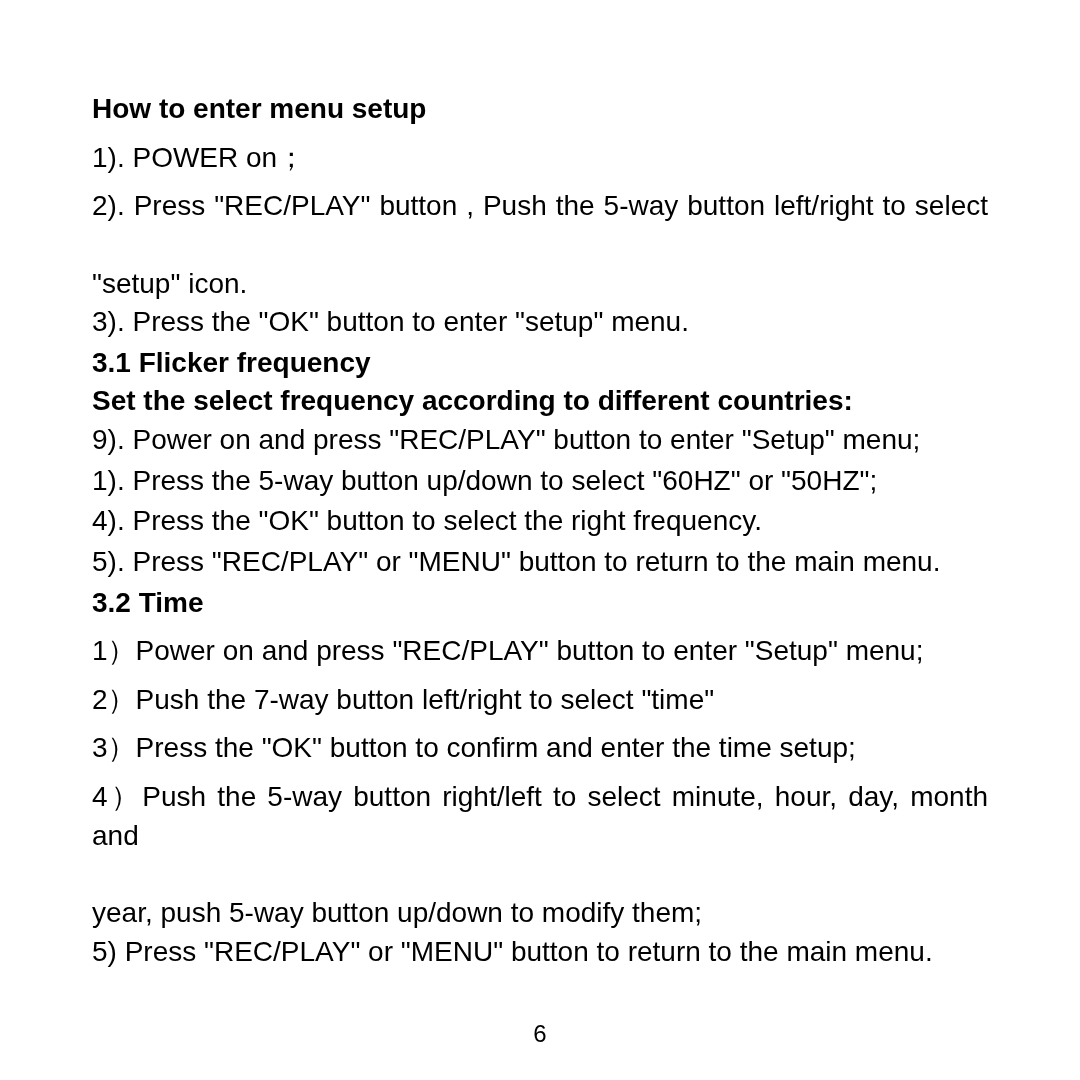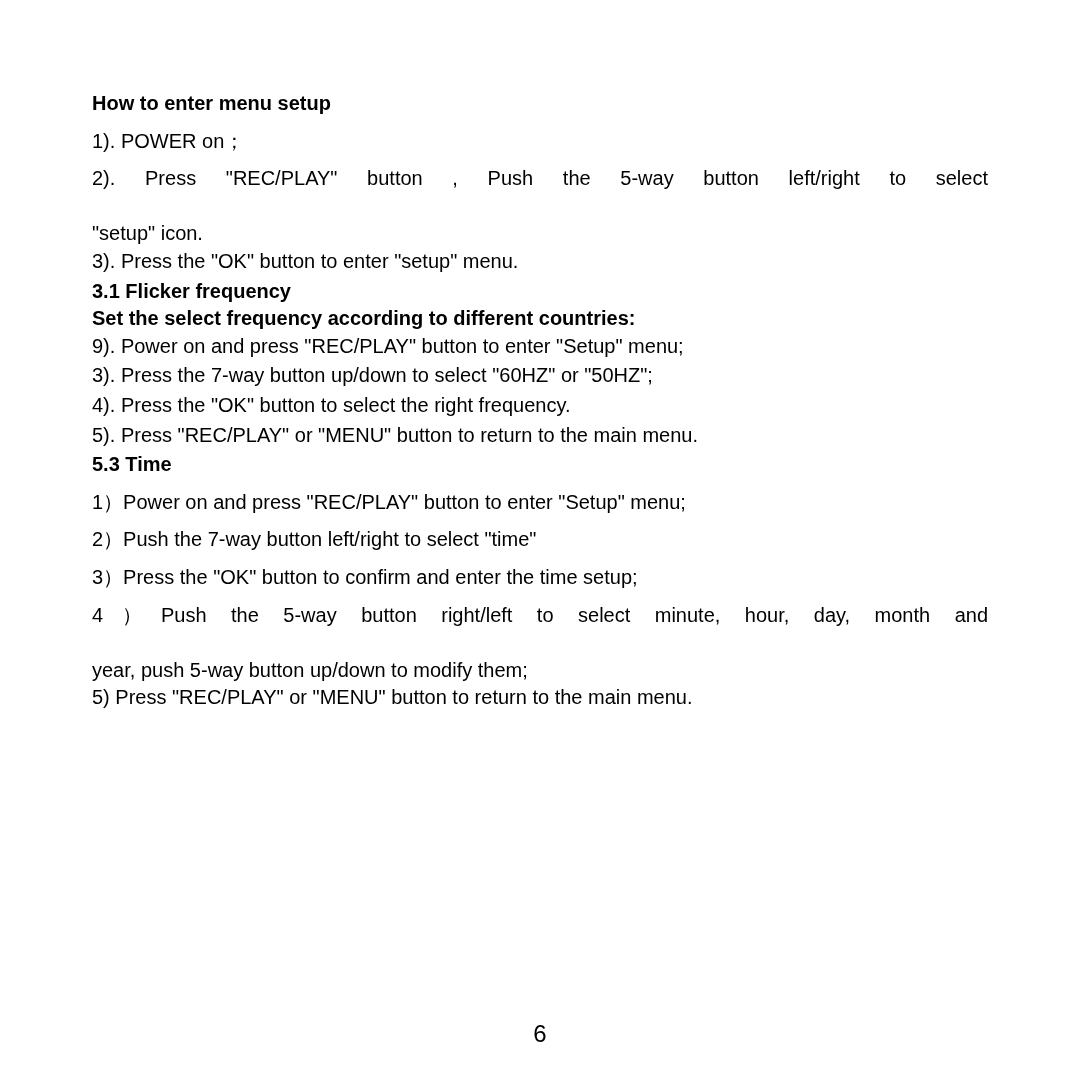--- a/index.html
+++ b/index.html
@@ -10,21 +10,21 @@
     body {
       width: 1080px;
       height: 1080px;
       background: #ffffff;
       font-family: Arial, Helvetica, sans-serif;
       padding: 90px 92px 40px 92px;
       color: #000;
       position: relative;
     }
     .content {
-      font-size: 20px;
+      font-size: 28px;
       line-height: 1.38;
     }
     .bold {
       font-weight: bold;
     }
     .para {
       margin-bottom: 2px;
     }
     .justify {
       text-align: justify;
@@ -61,25 +61,25 @@
   <div class="para gap-small">1). POWER on；</div>
   <div class="gap-small">
     <div class="line-justify-full">2). Press "REC/PLAY" button , Push the 5-way button left/right to select</div>
     <div>"setup" icon.</div>
   </div>
   <div class="para">3). Press the "OK" button to enter "setup" menu.</div>
 
   <div class="bold gap">3.1  Flicker frequency</div>
   <div class="bold">Set the select frequency according to different countries:</div>
   <div class="para">9). Power on and press "REC/PLAY" button to enter "Setup" menu;</div>
-  <div class="para">3). Press the 7-way button up/down to select "60HZ" or "50HZ";</div>
+  <div class="para">1). Press the 5-way button up/down to select "60HZ" or "50HZ";</div>
   <div class="para">4). Press the "OK" button to select the right frequency.</div>
   <div class="para">5). Press "REC/PLAY" or "MENU" button to return to the main menu.</div>
 
-  <div class="bold gap">5.3  Time</div>
+  <div class="bold gap">3.2  Time</div>
   <div class="para gap-small">1）Power on and press "REC/PLAY" button to enter "Setup" menu;</div>
   <div class="para gap-small">2）Push the 7-way button left/right to select "time"</div>
   <div class="para gap-small">3）Press the "OK" button to confirm and enter the time setup;</div>
   <div class="gap-small">
     <div class="line-justify-full">4）Push the 5-way button right/left to select minute, hour, day, month and</div>
     <div> year, push 5-way button up/down to modify them;</div>
   </div>
   <div class="para">5) Press "REC/PLAY" or "MENU" button to return to the main menu.</div>
 
 </div>

